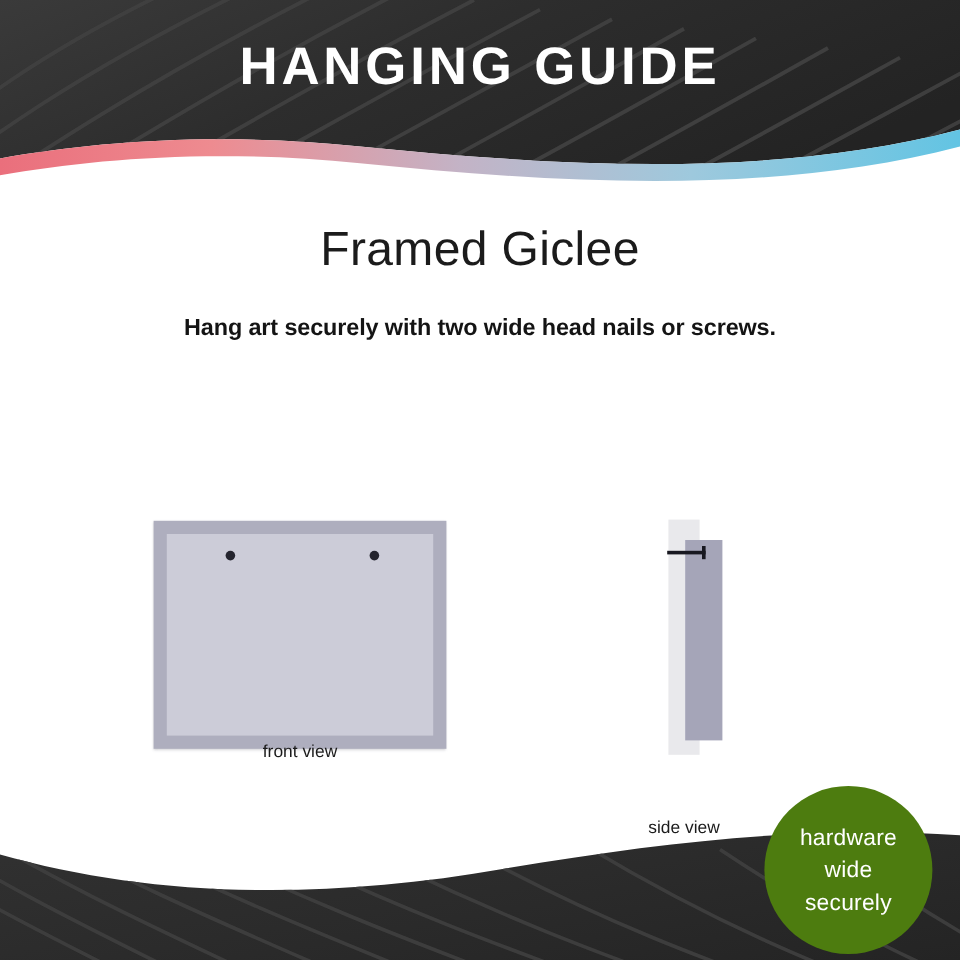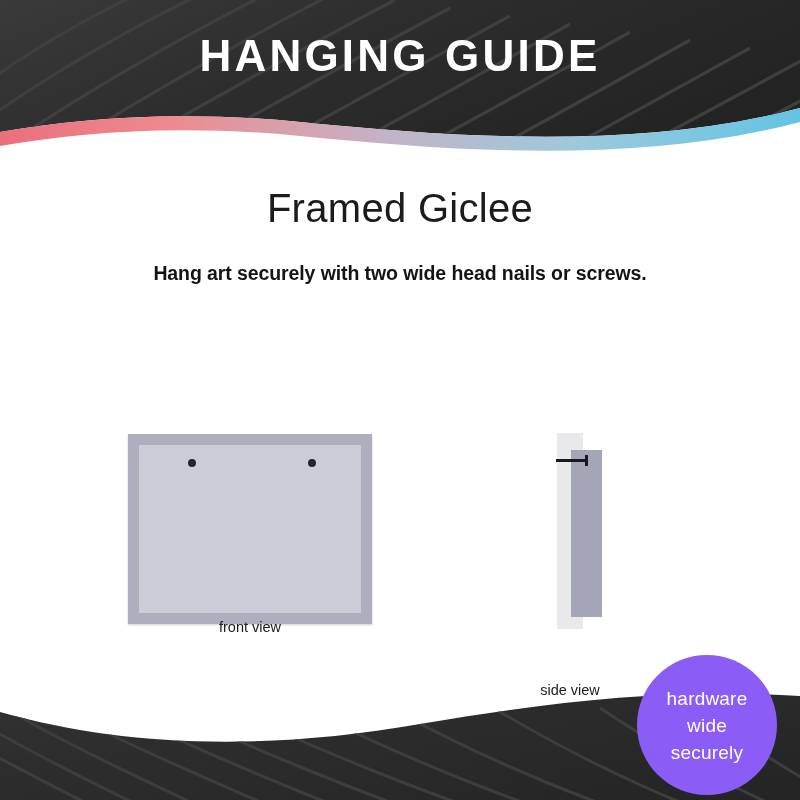--- a/index.html
+++ b/index.html
@@ -120,21 +120,21 @@
   .footer-wrap{
     position:absolute;left:0;top:660px;width:800px;height:140px;
     overflow:hidden;
   }
   .footer-svg{position:absolute;left:0;top:0;}
 
   
   .badge{
     position:absolute;left:637px;top:655px;
     width:140px;height:140px;border-radius:50%;
-    background:#8b5cf6;
+    background:#4d7c0f;
     z-index:20;
     display:flex;align-items:center;justify-content:center;
   }
   .badge-text{
     color:#ffffff;
     font-size:19px;
     line-height:27px;
     text-align:center;
     font-weight:400;
     letter-spacing:0.2px;

